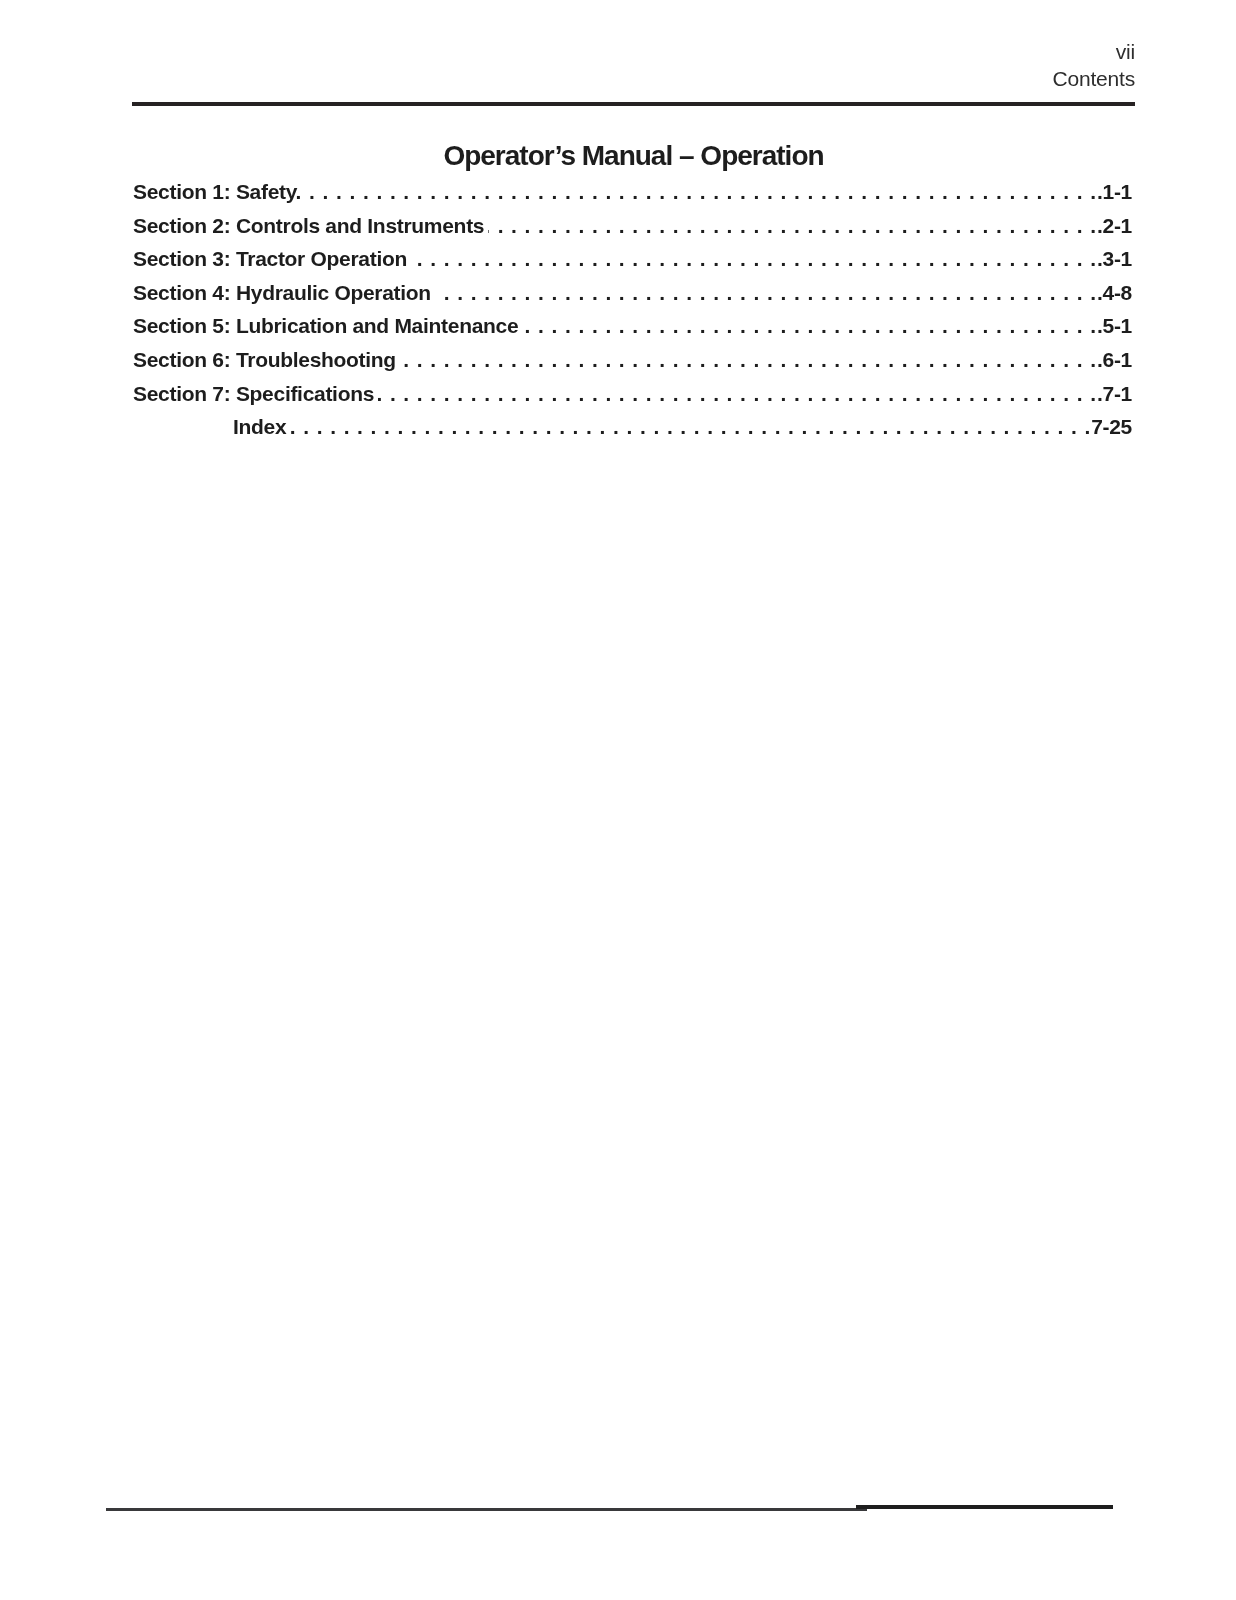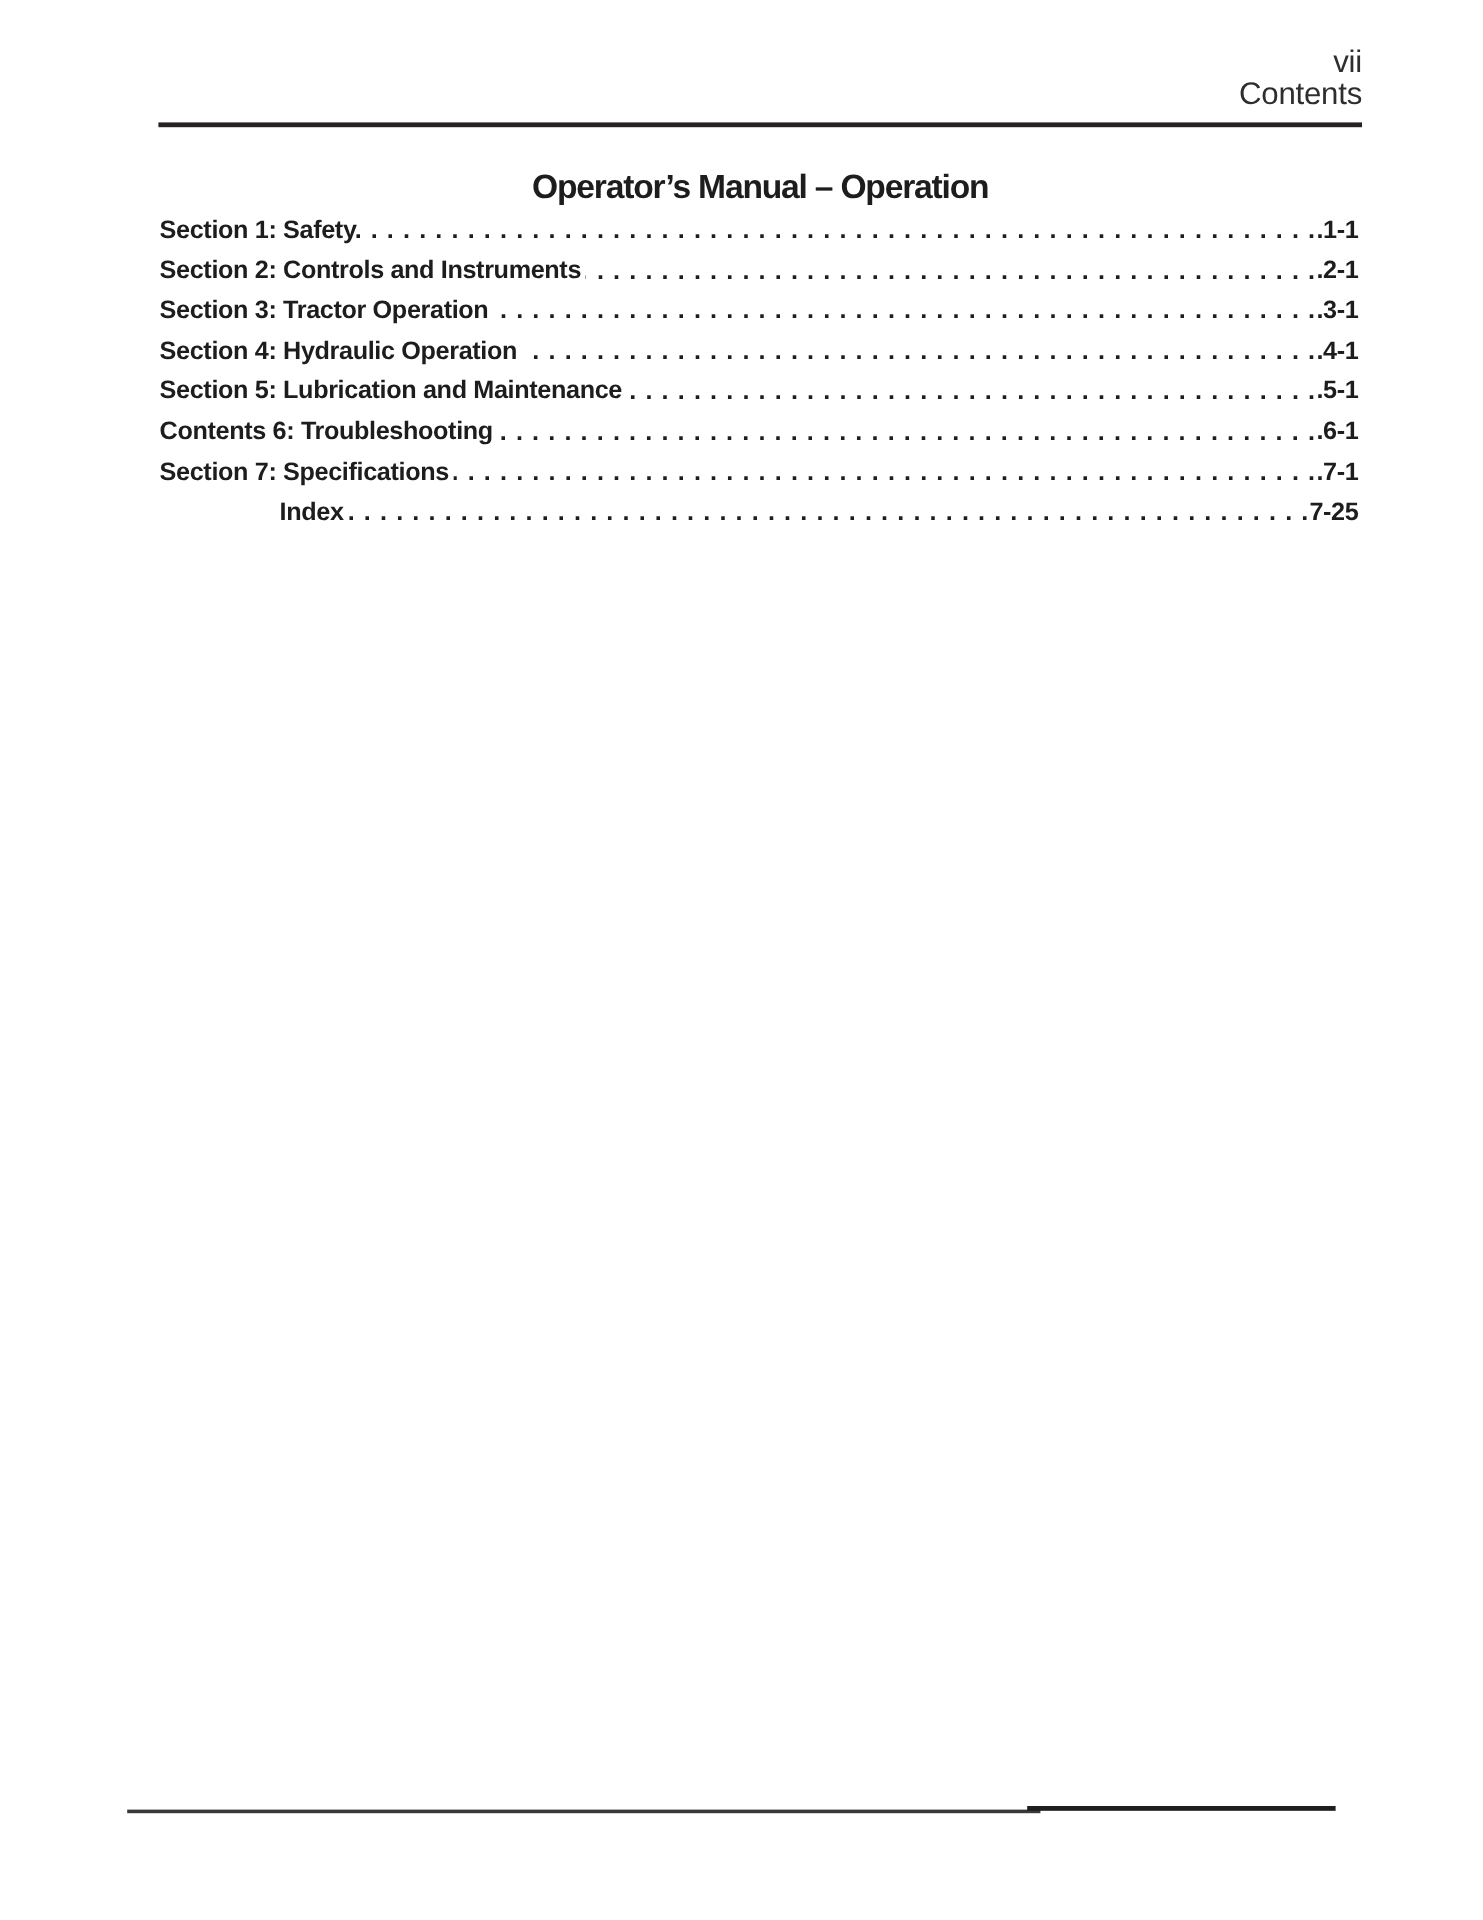--- a/index.html
+++ b/index.html
@@ -16,21 +16,21 @@
     font-family: "Liberation Sans", "DejaVu Sans", sans-serif;
     color: #231f20;
   }
 
   
   .header-block {
     position: absolute;
     top: 38px;
     right: 101px;
     text-align: right;
-    font-size: 26px;
+    font-size: 21px;
     line-height: 27px;
     font-weight: 400;
     color: #2e2e2e;
     letter-spacing: -0.2px;
   }
   .header-rule {
     position: absolute;
     top: 102px;
     left: 132px;
     width: 1003px;
@@ -140,31 +140,31 @@
 
     <div class="toc-row">
       <span class="toc-label">Section 3: Tractor Operation</span>
       <span class="toc-leader">. . . . . . . . . . . . . . . . . . . . . . . . . . . . . . . . . . . . . . . . . . . . . . . . . . . . . . . . . . . . . . . . . . . . . . </span>
       <span class="toc-page">.3-1</span>
     </div>
 
     <div class="toc-row">
       <span class="toc-label">Section 4: Hydraulic Operation</span>
       <span class="toc-leader">. . . . . . . . . . . . . . . . . . . . . . . . . . . . . . . . . . . . . . . . . . . . . . . . . . . . . . . . . . . . . . . . . . . . . . </span>
-      <span class="toc-page">.4-1</span>
+      <span class="toc-page">.4-8</span>
     </div>
 
     <div class="toc-row">
       <span class="toc-label">Section 5: Lubrication and Maintenance</span>
       <span class="toc-leader">. . . . . . . . . . . . . . . . . . . . . . . . . . . . . . . . . . . . . . . . . . . . . . . . . . . . . . . . . . . . . . . . . . . . . . </span>
       <span class="toc-page">.5-1</span>
     </div>
 
     <div class="toc-row">
-      <span class="toc-label">Contents 6: Troubleshooting</span>
+      <span class="toc-label">Section 6: Troubleshooting</span>
       <span class="toc-leader">. . . . . . . . . . . . . . . . . . . . . . . . . . . . . . . . . . . . . . . . . . . . . . . . . . . . . . . . . . . . . . . . . . . . . . </span>
       <span class="toc-page">.6-1</span>
     </div>
 
     <div class="toc-row">
       <span class="toc-label">Section 7: Specifications</span>
       <span class="toc-leader">. . . . . . . . . . . . . . . . . . . . . . . . . . . . . . . . . . . . . . . . . . . . . . . . . . . . . . . . . . . . . . . . . . . . . . </span>
       <span class="toc-page">.7-1</span>
     </div>
 

